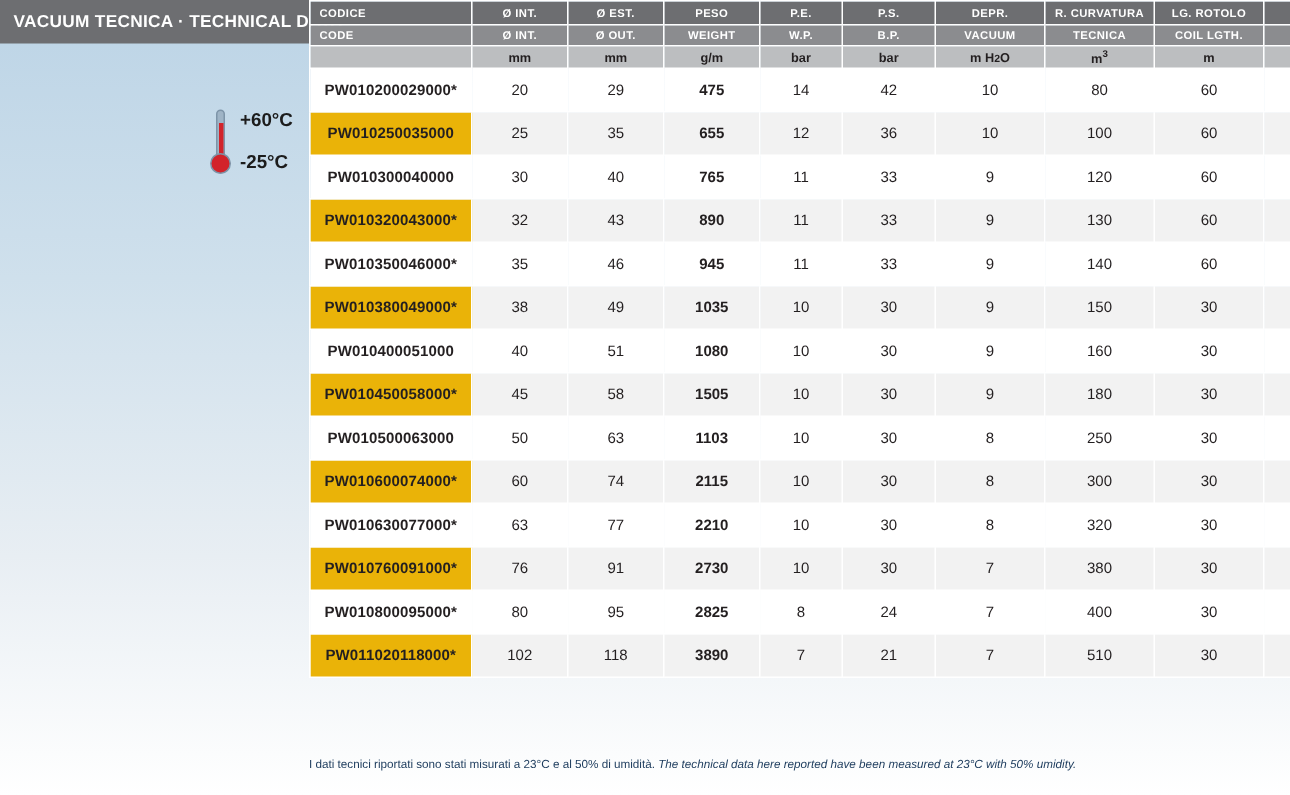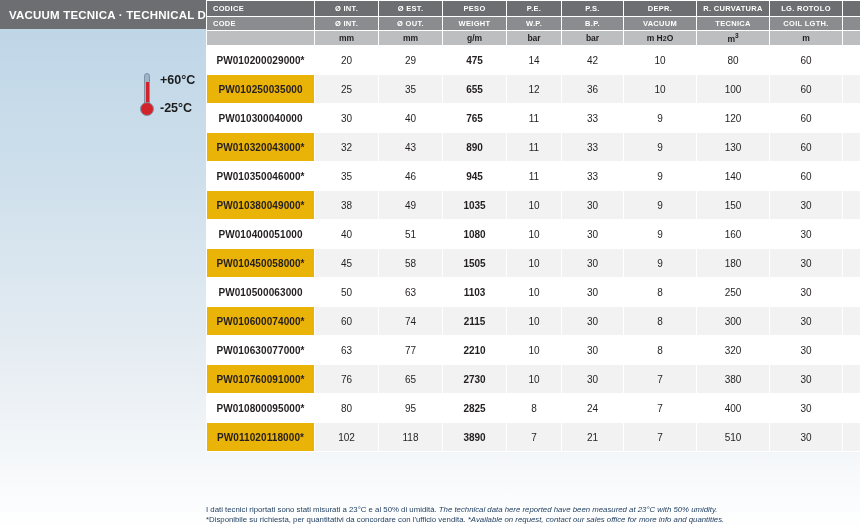--- a/index.html
+++ b/index.html
@@ -378,21 +378,21 @@
           <td>10</td>
           <td>30</td>
           <td>8</td>
           <td>320</td>
           <td>30</td>
           <td>0,379</td>
         </tr>
         <tr class="alt">
           <td class="code">PW010760091000*</td>
           <td>76</td>
-          <td>65</td>
+          <td>91</td>
           <td class="weight">2730</td>
           <td>10</td>
           <td>30</td>
           <td>7</td>
           <td>380</td>
           <td>30</td>
           <td>0,603</td>
         </tr>
         <tr>
           <td class="code">PW010800095000*</td>
@@ -420,17 +420,13 @@
         </tr>
       </tbody>
   </table>
 </div>
 
 <div class="footnotes">
   <div>
     <span>I dati tecnici riportati sono stati misurati a 23°C e al 50% di umidità.</span>
     <span class="it">The technical data here reported have been measured at 23°C with 50% umidity.</span>
   </div>
-  <div>
-    <span>*Disponibile su richiesta, per quantitativi da concordare con l'ufficio vendita.</span>
-    <span class="it">*Available on request, contact our sales office for more info and quantities.</span>
-  </div>
 </div>
 
 </body></html>

